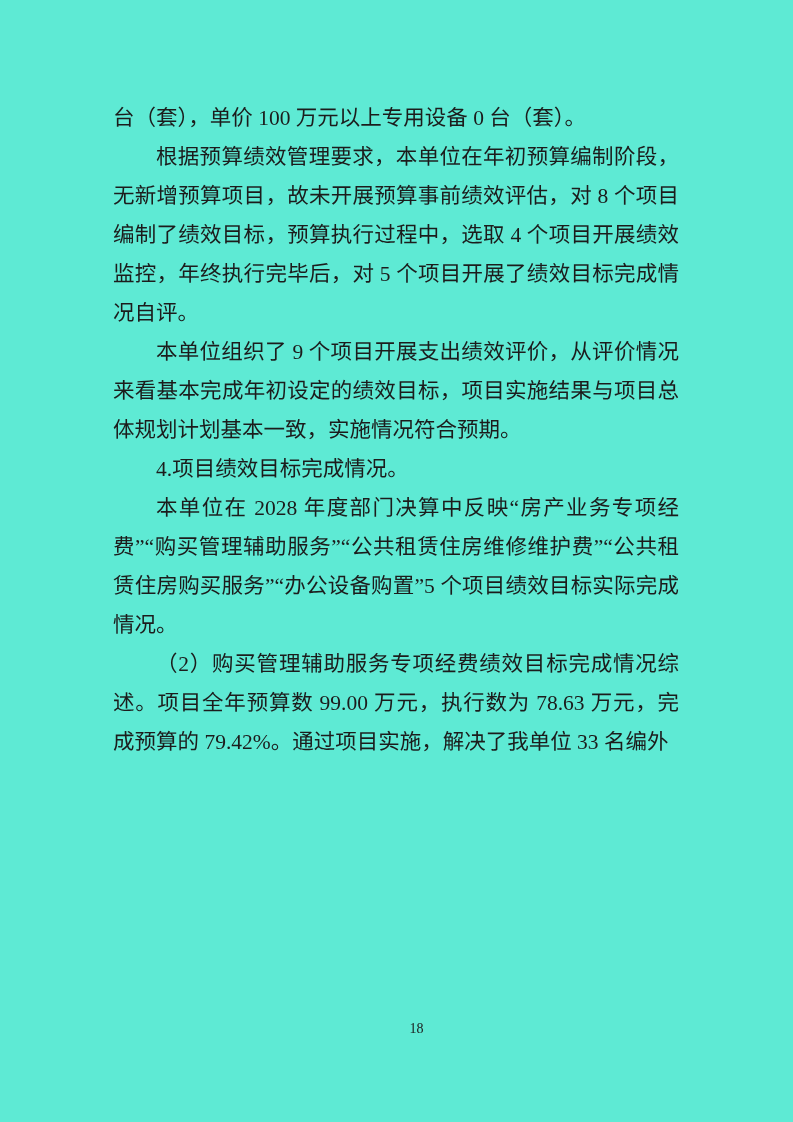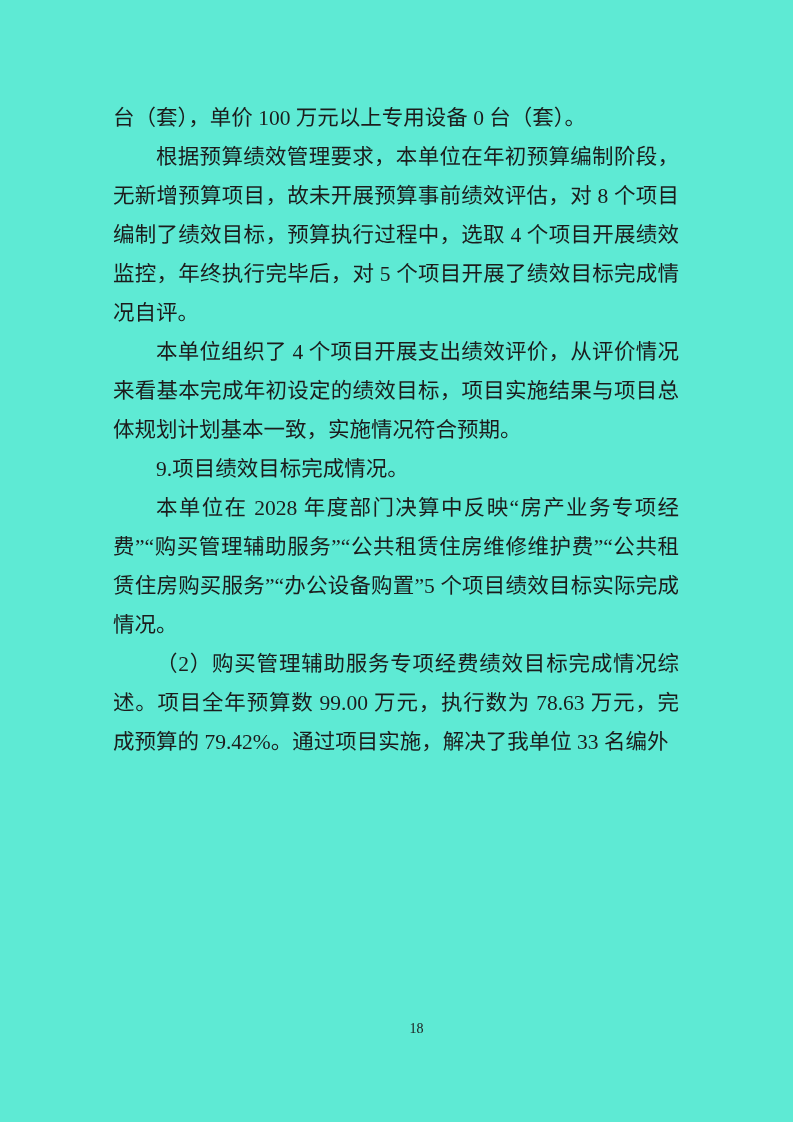--- a/index.html
+++ b/index.html
@@ -49,19 +49,19 @@
     color: #1c1c1c;
   }
 </style>
 </head>
 <body>
 
 <div class="page">
   <div class="content">
     <p class="para continuation">台（套），单价 100 万元以上专用设备 0 台（套）。</p>
     <p class="para">根据预算绩效管理要求，本单位在年初预算编制阶段，无新增预算项目，故未开展预算事前绩效评估，对 8 个项目编制了绩效目标，预算执行过程中，选取 4 个项目开展绩效监控，年终执行完毕后，对 5 个项目开展了绩效目标完成情况自评。</p>
-    <p class="para">本单位组织了 4 个项目开展支出绩效评价，从评价情况来看基本完成年初设定的绩效目标，项目实施结果与项目总体规划计划基本一致，实施情况符合预期。</p>
-    <p class="para">9.项目绩效目标完成情况。</p>
+    <p class="para">本单位组织了 9 个项目开展支出绩效评价，从评价情况来看基本完成年初设定的绩效目标，项目实施结果与项目总体规划计划基本一致，实施情况符合预期。</p>
+    <p class="para">4.项目绩效目标完成情况。</p>
     <p class="para">本单位在 2028 年度部门决算中反映“房产业务专项经费”“购买管理辅助服务”“公共租赁住房维修维护费”“公共租赁住房购买服务”“办公设备购置”5 个项目绩效目标实际完成情况。</p>
     <p class="para">（2）购买管理辅助服务专项经费绩效目标完成情况综述。项目全年预算数 99.00 万元，执行数为 78.63 万元，完成预算的 79.42%。通过项目实施，解决了我单位 33 名编外</p>
   </div>
   <div class="page-number">18</div>
 </div>
 
 </body></html>

